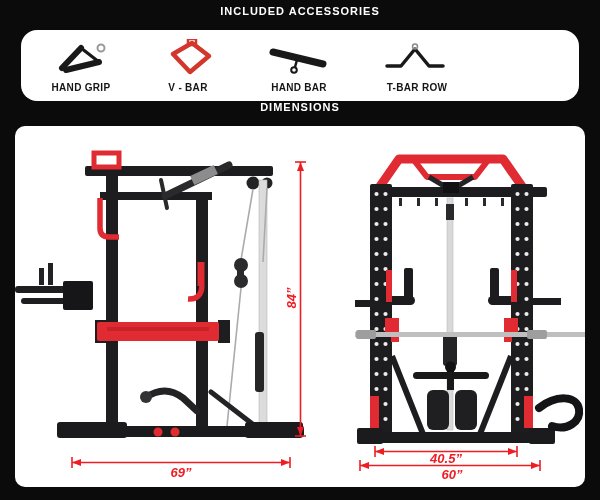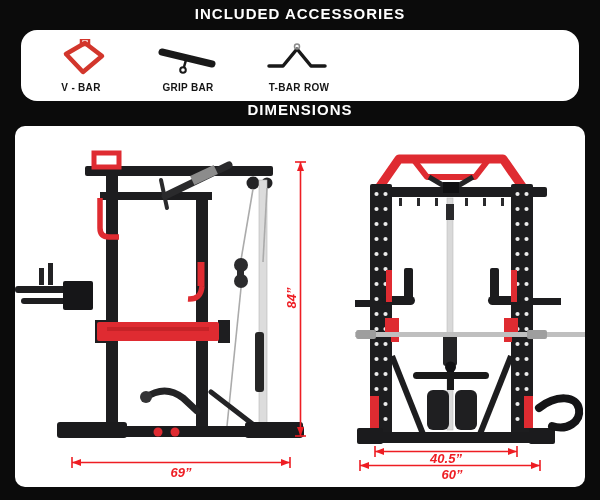--- a/index.html
+++ b/index.html
@@ -1,21 +1,21 @@
 <!DOCTYPE html>
 <html><head>
 <meta charset="utf-8">
 <style>
   * { margin:0; padding:0; box-sizing:border-box; }
   html,body { width:600px; height:500px; overflow:hidden; }
   body { background:#0b0b0b; font-family:"Liberation Sans", sans-serif; position:relative; }
 
   .section-title {
     position:absolute; left:0; width:600px; text-align:center;
-    color:#ffffff; font-weight:bold; font-size:15px; letter-spacing:1px;
+    color:#ffffff; font-weight:bold; font-size:11px; letter-spacing:1px;
   }
   #title-accessories { top:5px; }
   #title-dimensions { top:101px; }
 
   .panel { position:absolute; background:#ffffff; }
   #accessories-panel {
     left:21px; top:30px; width:558px; height:71px; border-radius:16px;
     display:flex; align-items:center; padding:0 6px;
   }
   .acc-item { display:flex; flex-direction:column; align-items:center; justify-content:center; }
@@ -39,40 +39,51 @@
   .dim-label { fill:#ee1d23; font-family:"Liberation Sans", sans-serif;
                font-weight:bold; font-style:italic; font-size:13px; }
 </style>
 </head>
 <body>
 
 <div class="section-title" id="title-accessories">INCLUDED ACCESSORIES</div>
 
 <div class="panel" id="accessories-panel">
 
+  <div class="acc-item">
+    <div class="acc-icon">
+      <svg width="70" height="40" viewBox="0 0 70 40">
+        <path d="M16 29 L35 9" stroke="#191919" stroke-width="6" stroke-linecap="round" fill="none"></path>
+        <path d="M35 9 L53 23" stroke="#191919" stroke-width="3.2" stroke-linecap="round" fill="none"></path>
+        <path d="M53 23 L20 31" stroke="#191919" stroke-width="6" stroke-linecap="round" fill="none"></path>
+        <circle cx="55" cy="9" r="3.5" stroke="#9a9a9a" stroke-width="2" fill="none"></circle>
+      </svg>
+    </div>
+    <div class="acc-label">HAND GRIP</div>
+  </div>
 
   <div class="acc-item">
     <div class="acc-icon">
       <svg width="70" height="40" viewBox="0 0 70 40">
         <path d="M20 15 L37 33 L56 17 L39 4 Z" stroke="#d2362c" stroke-width="4.5" stroke-linejoin="round" fill="none"></path>
         <rect x="35" y="0" width="8" height="6" stroke="#d2362c" stroke-width="2.5" fill="none"></rect>
       </svg>
     </div>
     <div class="acc-label">V - BAR</div>
   </div>
 
   <div class="acc-item">
     <div class="acc-icon">
       <svg width="70" height="40" viewBox="0 0 70 40">
         <path d="M9 13 L59 25" stroke="#191919" stroke-width="7" stroke-linecap="round" fill="none"></path>
         <path d="M33 21 L31 28" stroke="#191919" stroke-width="2.5" fill="none"></path>
         <circle cx="30" cy="31" r="2.8" stroke="#191919" stroke-width="2" fill="none"></circle>
       </svg>
     </div>
-    <div class="acc-label">GRIP BAR</div>
+    <div class="acc-label">HAND BAR</div>
   </div>
 
 
   <div class="acc-item">
     <div class="acc-icon">
       <svg width="70" height="40" viewBox="0 0 70 40">
         <path d="M5 27 L19 27 L33 10 L47 27 L61 27" stroke="#191919" stroke-width="3.5" stroke-linecap="round" stroke-linejoin="round" fill="none"></path>
         <circle cx="33" cy="7.5" r="2.5" stroke="#8a8a8a" stroke-width="1.5" fill="none"></circle>
       </svg>
     </div>

